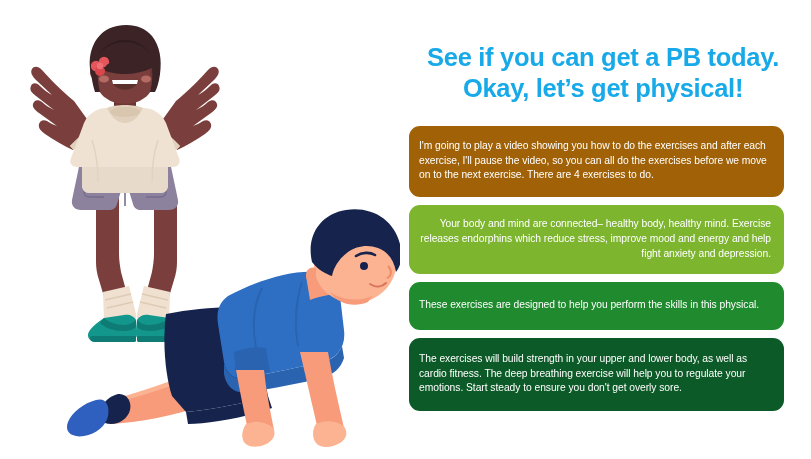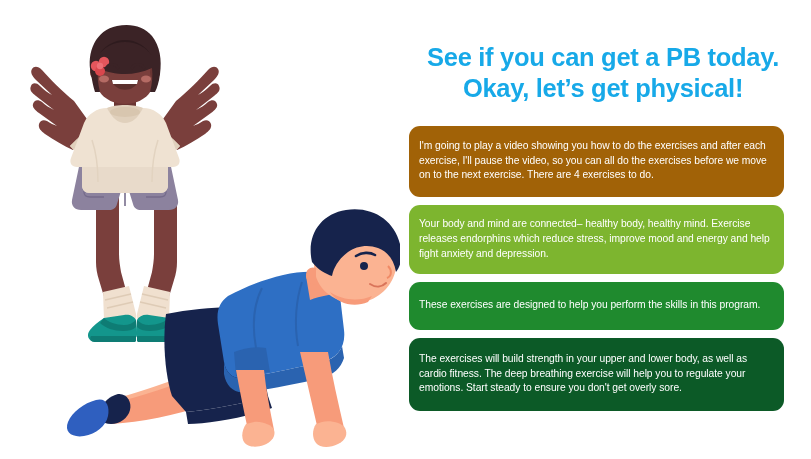--- a/index.html
+++ b/index.html
@@ -243,25 +243,25 @@
 
     <h1 id="headline" style="color: rgb(23, 169, 232);">
       <span class="line line2">See if you can get a PB today.</span>
       <span class="line line1">Okay, let’s get physical!</span>
     </h1>
 
     <div id="messages">
       <div class="msg m1" style="background: #a16207;">
         <span>I'm going to play a video showing you how to do the exercises and after each exercise, I'll pause the video, so you can all do the exercises before we move on to the next exercise. There are 4 exercises to do.</span>
       </div>
-      <div class="msg m3" style="background: rgb(125, 181, 47);">
+      <div class="msg m3" style="background: rgb(125, 181, 47); text-align: right;">
         <span>Your body and mind are connected– healthy body, healthy mind. Exercise releases endorphins which reduce stress, improve mood and energy and help fight anxiety and depression.</span>
       </div>
       <div class="msg m4" style="background: rgb(31, 138, 46);">
-        <span>These exercises are designed to help you perform the skills in this program.</span>
+        <span>These exercises are designed to help you perform the skills in this physical.</span>
       </div>
       <div class="msg m5" style="background: rgb(12, 90, 39);">
         <span>The exercises will build strength in your upper and lower body, as well as cardio fitness. The deep breathing exercise will help you to regulate your emotions. Start steady to ensure you don't get overly sore.</span>
       </div>
     </div>
 
   </div>
 </div>
 
 </body></html>

